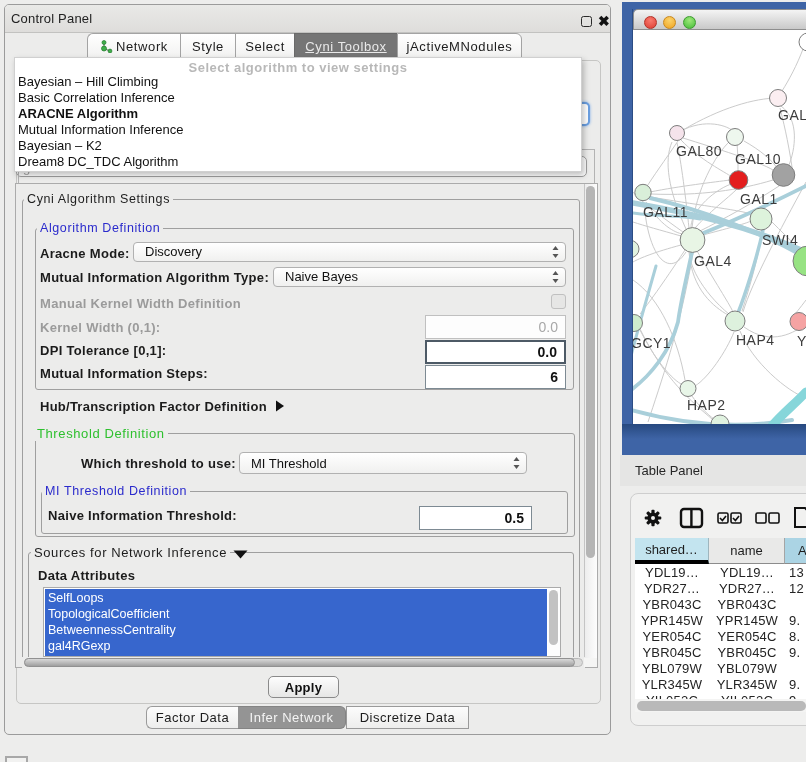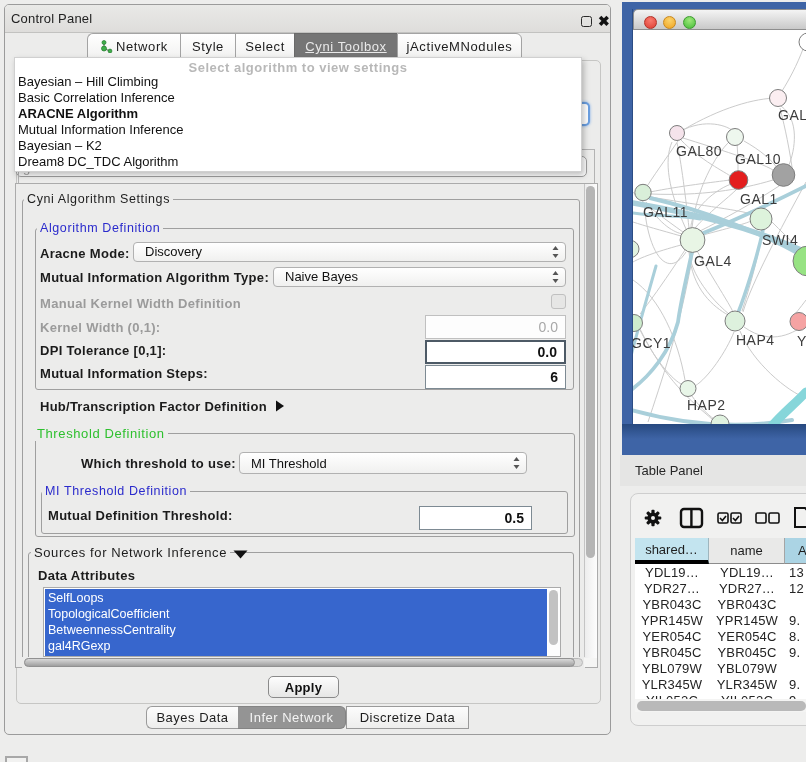--- a/index.html
+++ b/index.html
@@ -288,21 +288,21 @@
       <div class="abs lbl" style="left:81px;top:456px;">Which threshold to use:</div>
       <div class="combo" style="left:239px;top:452px;width:288px;height:22px;">
         <span class="tx">MI Threshold</span>
         <svg class="ar" viewBox="0 0 7 12">
           <path d="M3.5,0 L6.5,4 L0.5,4 Z" fill="#555"></path>
           <path d="M3.5,12 L6.5,8 L0.5,8 Z" fill="#555"></path>
         </svg>
       </div>
       <div class="group" style="left:41px;top:491px;width:527px;height:43px;"></div>
       <div class="abs glbl" style="left:42px;top:484px;color:#2a2acc;">MI Threshold Definition</div>
-      <div class="abs lbl" style="left:48px;top:508px;">Mutual Definition Threshold:</div>
+      <div class="abs lbl" style="left:48px;top:508px;">Naive Information Threshold:</div>
       <div class="tfield" style="left:419px;top:506px;width:113px;height:24px;">0.5</div>
       <div class="group" style="left:28px;top:552px;width:546px;height:110px;"></div>
       <div class="abs glbl" style="left:31px;top:545px;font-weight:normal;font-size:13px;letter-spacing:0.6px;">Sources for Network Inference</div>
       <svg class="abs" style="left:233px;top:550px;" width="15" height="9" viewBox="0 0 15 9">
         <path d="M0.5,0.5 L14.5,0.5 L7.5,8.5 Z" fill="#111"></path>
       </svg>
       <div class="abs lbl" style="left:38px;top:568px;font-size:13px;">Data Attributes</div>
       <div class="abs" style="left:43px;top:587px;width:518px;height:70px;background:#fff;border:1px solid #aaa;box-sizing:border-box;overflow:hidden;">
         <div class="abs" style="left:1px;top:1px;width:502px;height:67px;background:#3766cd;"></div>
         <div class="abs" style="left:4px;top:1.5px;height:16.2px;font-size:12.5px;color:#fff;display:flex;align-items:center;">SelfLoops</div>
@@ -313,21 +313,21 @@
         <div class="abs" style="left:505px;top:2px;width:9px;height:55px;border-radius:4.5px;background:#c2c2c2;"></div>
       </div>
       <div class="abs" style="left:584px;top:184px;width:13px;height:474px;background:linear-gradient(90deg,#ededed,#fdfdfd);border-left:1px solid #c4c4c4;box-sizing:border-box;"></div>
       <div class="abs" style="left:586px;top:186px;width:9px;height:372px;border-radius:5px;background:#b5b5b5;"></div>
       <div class="abs" style="left:22px;top:657px;width:563px;height:11px;background:#ececeb;"></div>
       <div class="abs" style="left:24px;top:658px;width:559px;height:9px;border-radius:5px;background:#dbdbda;border:1px solid #b9b9b9;box-sizing:border-box;"></div>
       <div class="abs" style="left:24px;top:658px;width:551px;height:9px;border-radius:5px;background:linear-gradient(#d9d9d9,#9f9f9f);border:1px solid #919191;box-sizing:border-box;"></div>
       <div class="abs" style="left:584px;top:658px;width:13px;height:9px;background:#f5f5f4;"></div>
       <div class="abs" style="left:268px;top:676px;width:71px;height:22px;border:1px solid #8a8a8a;border-radius:5px;background:linear-gradient(#fdfdfd,#e6e6e5);box-sizing:border-box;font-size:13px;font-weight:bold;color:#111;display:flex;align-items:center;justify-content:center;letter-spacing:0.3px;">Apply</div>
       <div class="abs" style="left:146px;top:706px;height:23px;display:flex;font-size:13px;color:#1c1c1c;letter-spacing:0.5px;">
-        <div style="width:92px;background:linear-gradient(#fcfcfc,#ededec);border:1px solid #9a9a9a;border-right:none;border-radius:6px 0 0 6px;display:flex;align-items:center;justify-content:center;box-sizing:border-box;">Bayes Data</div>
+        <div style="width:92px;background:linear-gradient(#fcfcfc,#ededec);border:1px solid #9a9a9a;border-right:none;border-radius:6px 0 0 6px;display:flex;align-items:center;justify-content:center;box-sizing:border-box;">Factor Data</div>
         <div style="width:108px;background:#949494;border:1px solid #848484;border-left:none;border-radius:0 6px 6px 0;color:#f5f5f5;display:flex;align-items:center;justify-content:center;box-sizing:border-box;">Infer Network</div>
         <div style="width:123px;background:linear-gradient(#fcfcfc,#ededec);border:1px solid #9a9a9a;display:flex;align-items:center;justify-content:center;box-sizing:border-box;">Discretize Data</div>
       </div>
     </div>
 
 <div class="abs" id="dd" style="left:14px;top:57px;width:568px;height:115px;background:#ffffff;
      border:1px solid #d0d0d0;box-shadow:2px 3px 6px rgba(0,0,0,0.25);box-sizing:border-box;">
   <div style="position:absolute;left:0;right:0;top:2px;text-align:center;font-size:13px;font-weight:bold;color:#b8b8b8;letter-spacing:0.5px;">Select algorithm to view settings</div>
   <div style="position:absolute;left:3px;top:16px;font-size:13px;color:#111;line-height:16px;">
     Bayesian – Hill Climbing<br>

